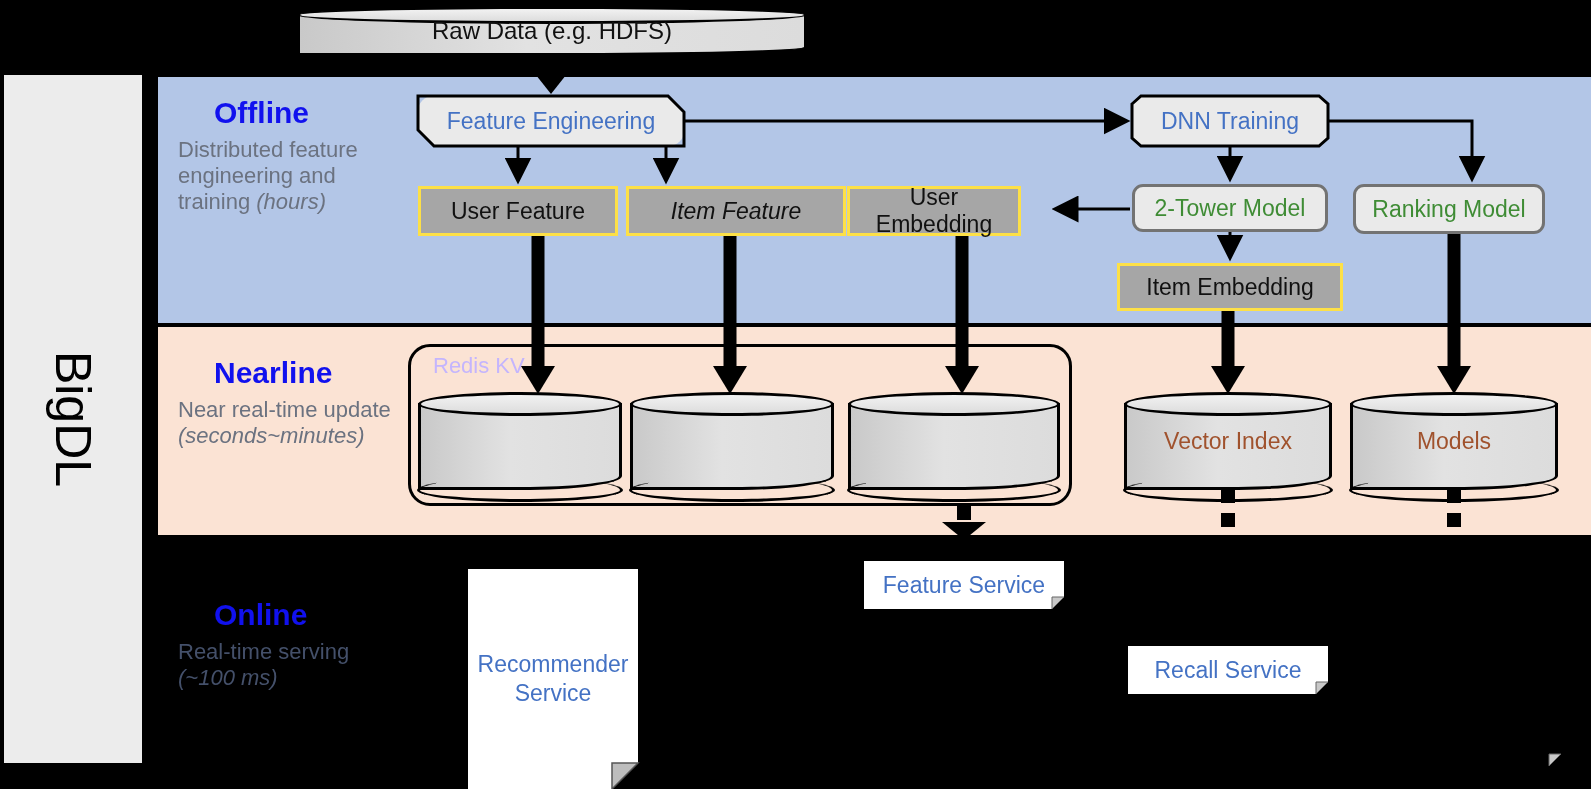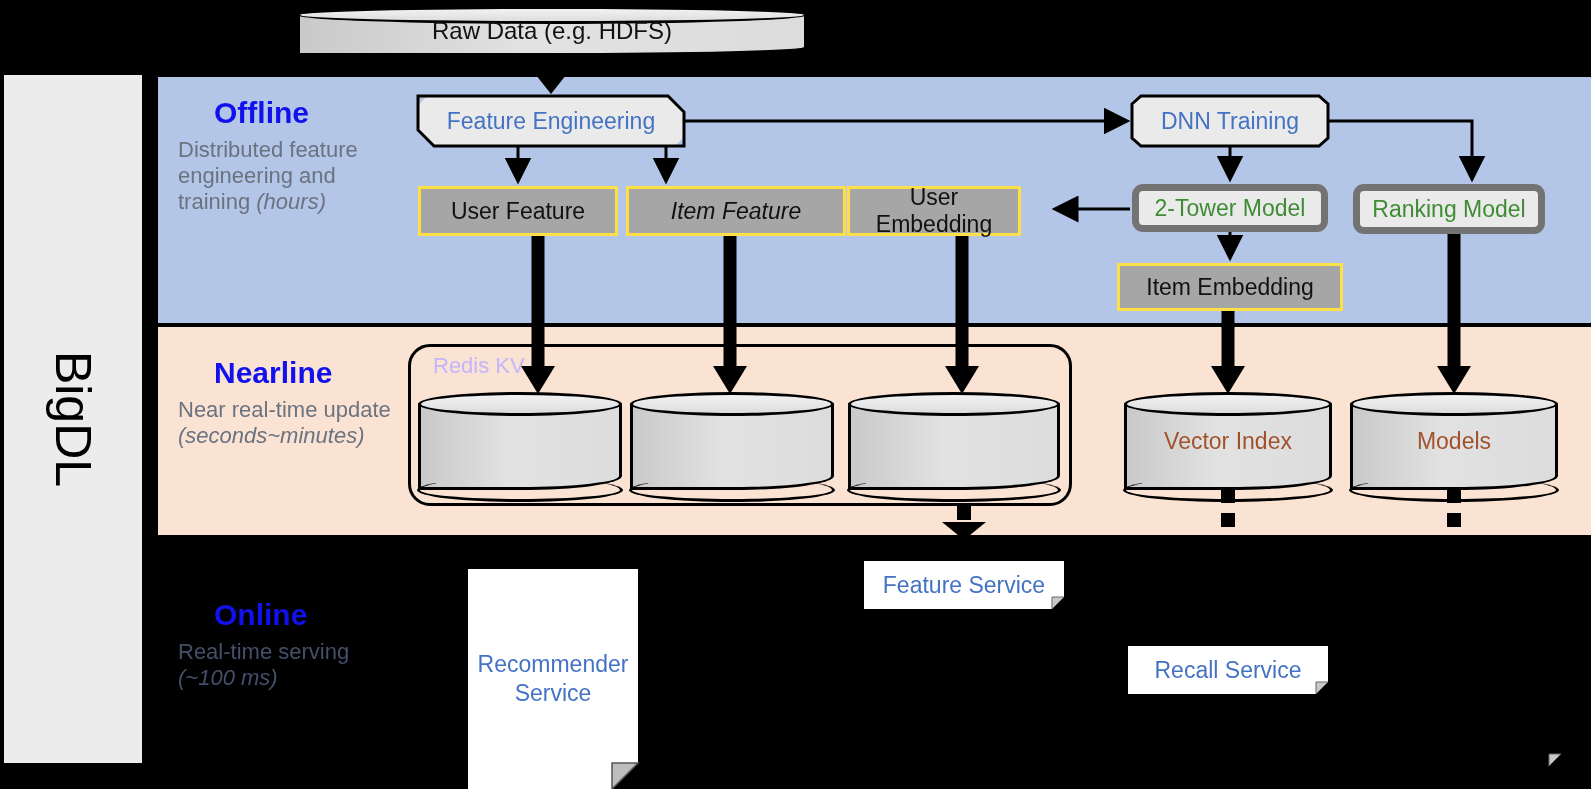--- a/index.html
+++ b/index.html
@@ -41,21 +41,21 @@
 
   
   .node { position:absolute; display:flex; align-items:center; justify-content:center; text-align:center; }
 
   
   .gray-box {
     background:#a6a6a6; border:3px solid #fde047; color:#111; font-size:23px;
   }
   
   .proc-round {
-    background:#eaeaea; border:7px solid #737373; border-radius:11px; font-size:23px;
+    background:#eaeaea; border:3px solid #737373; border-radius:11px; font-size:23px;
   }
   .green-text { color:#3f8c35; }
 
   
   #node-dnn-training {
     background:#eaeaea; font-size:23px; color:#4472c4;
     clip-path: polygon(0 8px, 9px 0, calc(100% - 9px) 0, 100% 8px,
                        100% calc(100% - 8px), calc(100% - 9px) 100%, 9px 100%, 0 calc(100% - 8px));
   }
 

